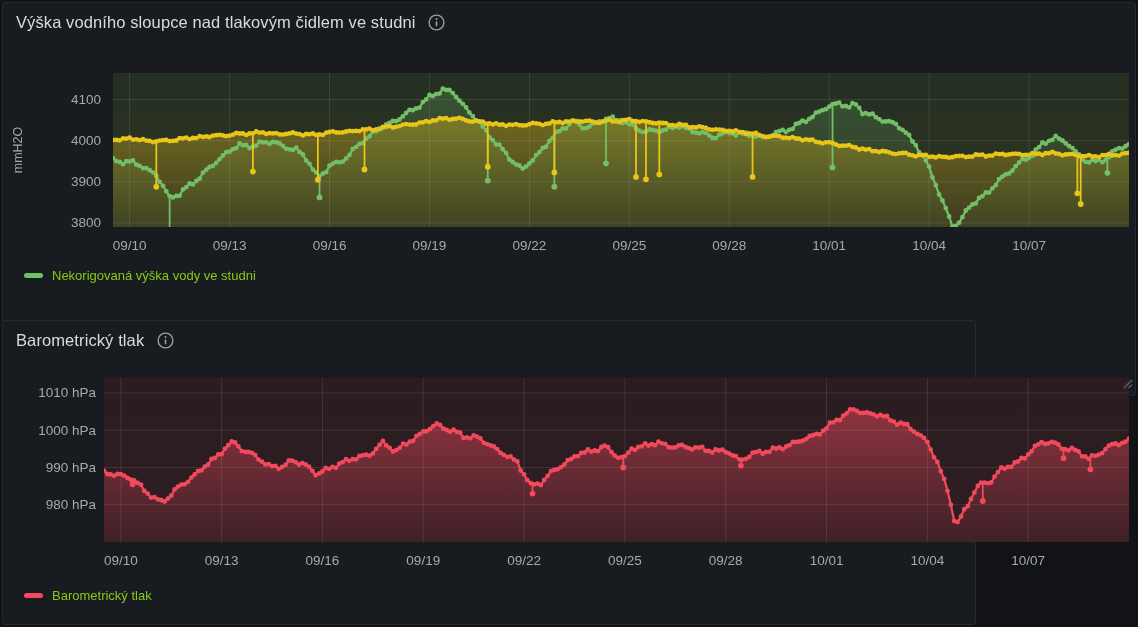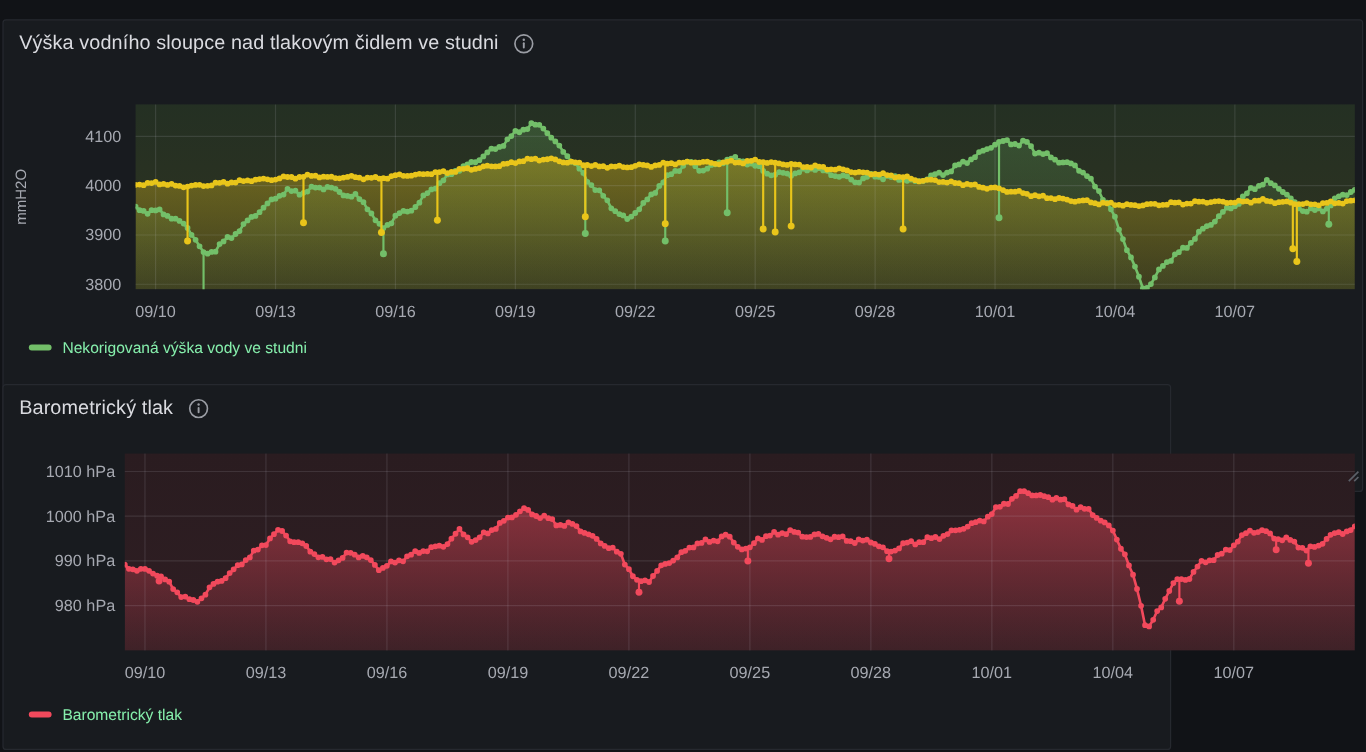--- a/index.html
+++ b/index.html
@@ -5,36 +5,36 @@
   html,body{margin:0;padding:0;}
   body{
     width:1138px;height:627px;position:relative;overflow:hidden;
     background:#111317;
     font-family:"Liberation Sans", sans-serif;
   }
   .panel{
     position:absolute;background:#181b1f;border:1px solid #26292f;
     border-radius:3px;box-sizing:border-box;
   }
-  #panel1{left:2px;top:16px;width:1134px;height:394px;}
+  #panel1{left:2px;top:2px;width:1134px;height:394px;}
   #panel2{left:2px;top:320px;width:974px;height:305px;}
   .panel-header{
     position:absolute;left:13px;top:10px;display:flex;align-items:center;gap:13px;z-index:3;
   }
   .panel-title{
     margin:0;font-size:16.5px;font-weight:500;color:#dadbe0;letter-spacing:.1px;cursor:pointer;
   }
   .info-icon{display:inline-flex;cursor:pointer;}
   .chart{position:absolute;left:0;top:0;z-index:1;}
   .legend{position:absolute;display:flex;align-items:center;gap:19px;z-index:2;}
   #panel1 .legend{left:21px;top:265px;}
   #panel2 .legend{left:21px;top:267px;}
   .legend-item{display:flex;align-items:center;gap:9px;cursor:pointer;}
   .legend-dash{width:19px;height:4.5px;border-radius:3px;background:#888;}
-  .legend-label{font-size:13px;color:#86efac;}
+  .legend-label{font-size:13px;color:#84cc16;}
   .resize{position:absolute;right:2px;bottom:2px;z-index:4;cursor:nwse-resize;}
 </style>
 </head>
 <body>
 
 <div class="panel" id="panel1">
   <div class="panel-header">
     <h2 class="panel-title">Výška vodního sloupce nad tlakovým čidlem ve studni</h2>
     <span class="info-icon">
       <svg width="17" height="17" viewBox="0 0 17 17">

